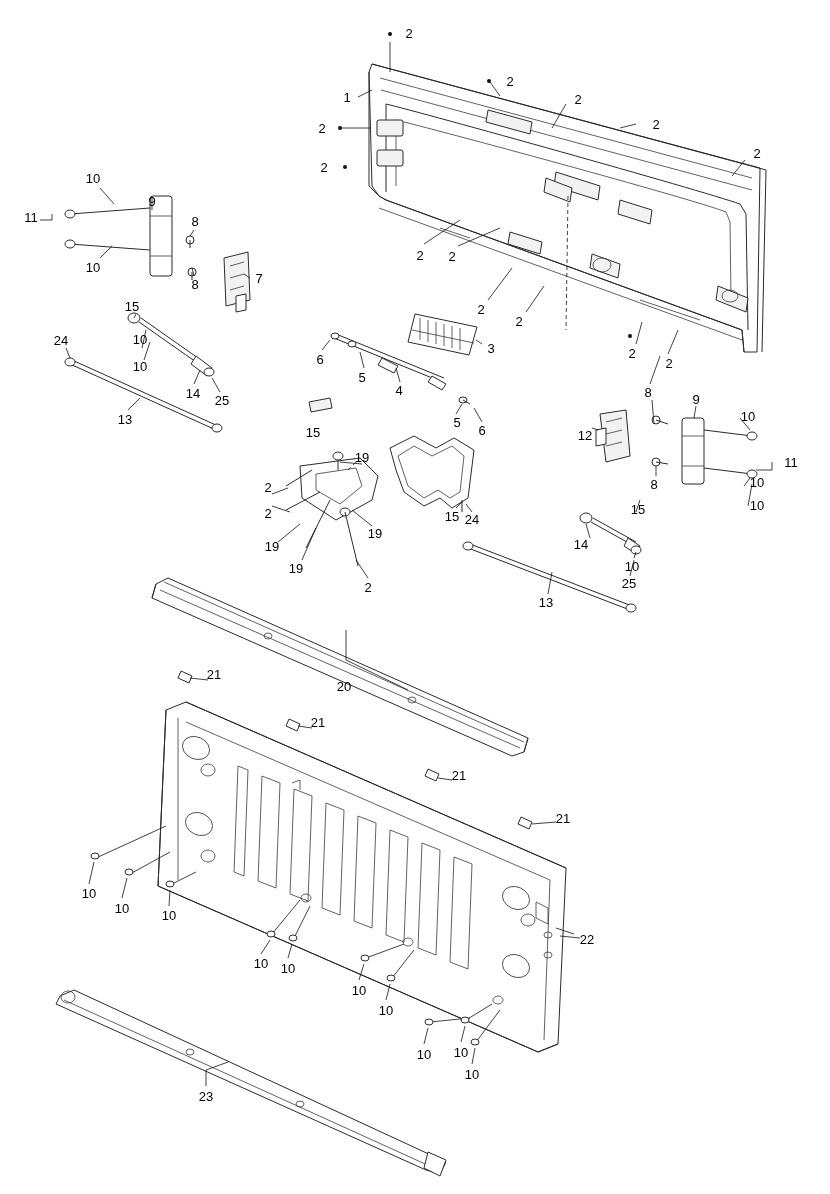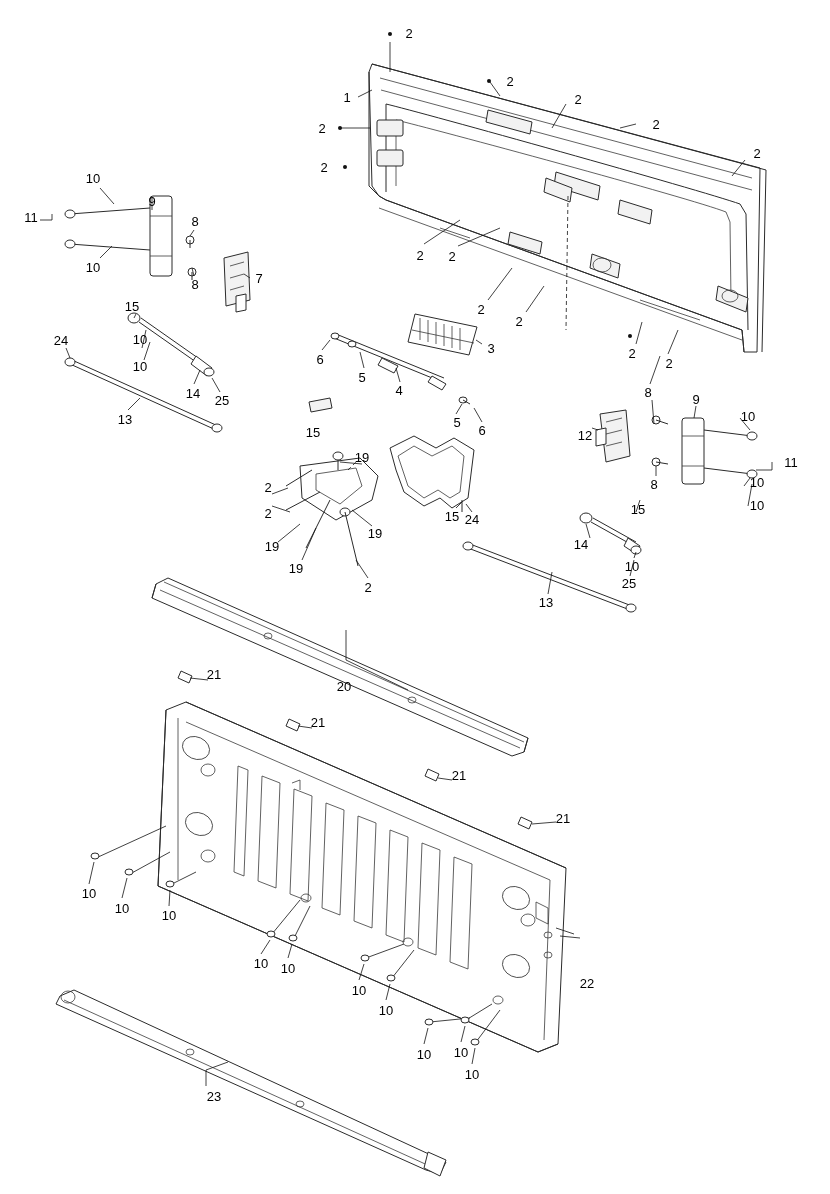--- a/index.html
+++ b/index.html
@@ -418,23 +418,23 @@
   <div class="callout" style="left:629px; top:583px;">25</div>
   <div class="callout" style="left:546px; top:602px;">13</div>
   <div class="callout" style="left:344px; top:638px;margin-top:48px;">20</div>
   <div class="callout" style="left:214px; top:674px;">21</div>
   <div class="callout" style="left:318px; top:722px;">21</div>
   <div class="callout" style="left:459px; top:775px;">21</div>
   <div class="callout" style="left:563px; top:818px;">21</div>
   <div class="callout" style="left:89px;  top:893px;">10</div>
   <div class="callout" style="left:122px; top:908px;">10</div>
   <div class="callout" style="left:169px; top:915px;">10</div>
-  <div class="callout" style="left:587px; top:939px;margin-top:44px;">22</div>
+  <div class="callout" style="left:587px; top:939px;">22</div>
   <div class="callout" style="left:261px; top:963px;">10</div>
   <div class="callout" style="left:288px; top:968px;">10</div>
   <div class="callout" style="left:359px; top:990px;">10</div>
   <div class="callout" style="left:386px; top:1010px;">10</div>
   <div class="callout" style="left:424px; top:1054px;">10</div>
   <div class="callout" style="left:461px; top:1052px;">10</div>
   <div class="callout" style="left:472px; top:1074px;">10</div>
-  <div class="callout" style="left:206px; top:1096px;margin-left:8px;">23</div>
+  <div class="callout" style="left:206px; top:1096px;">23</div>
 
 </div>
 
 </body></html>

